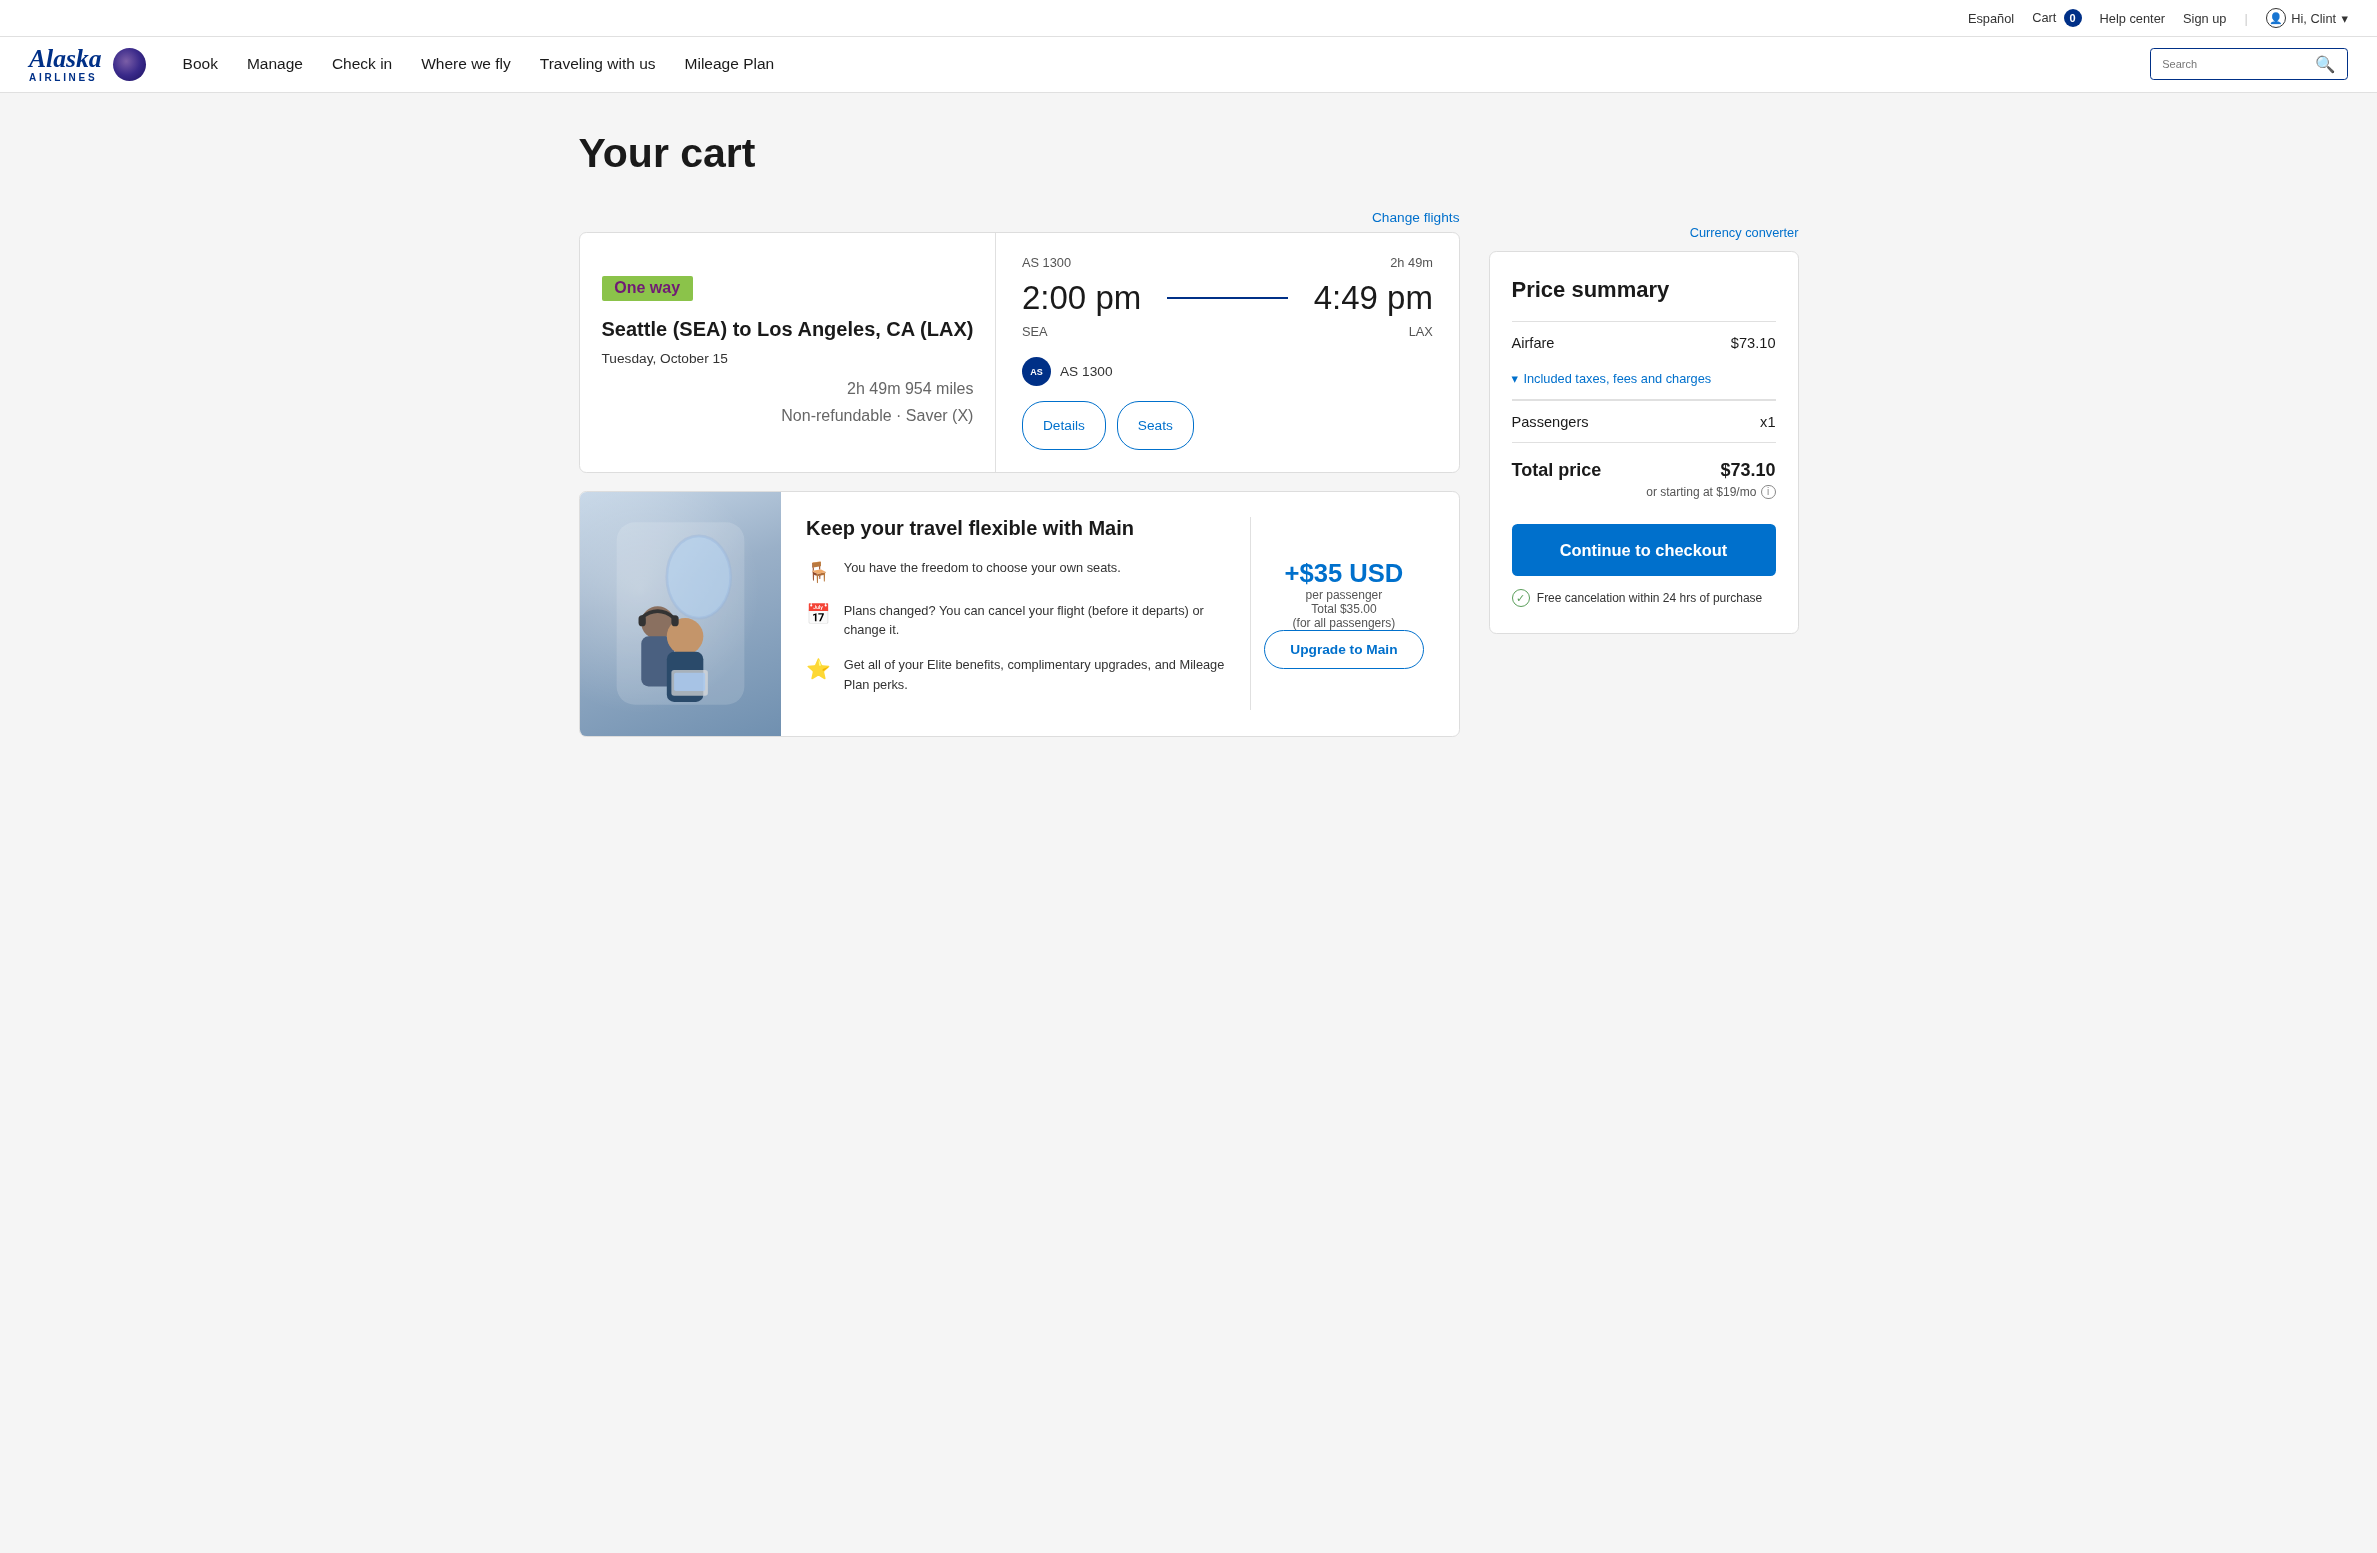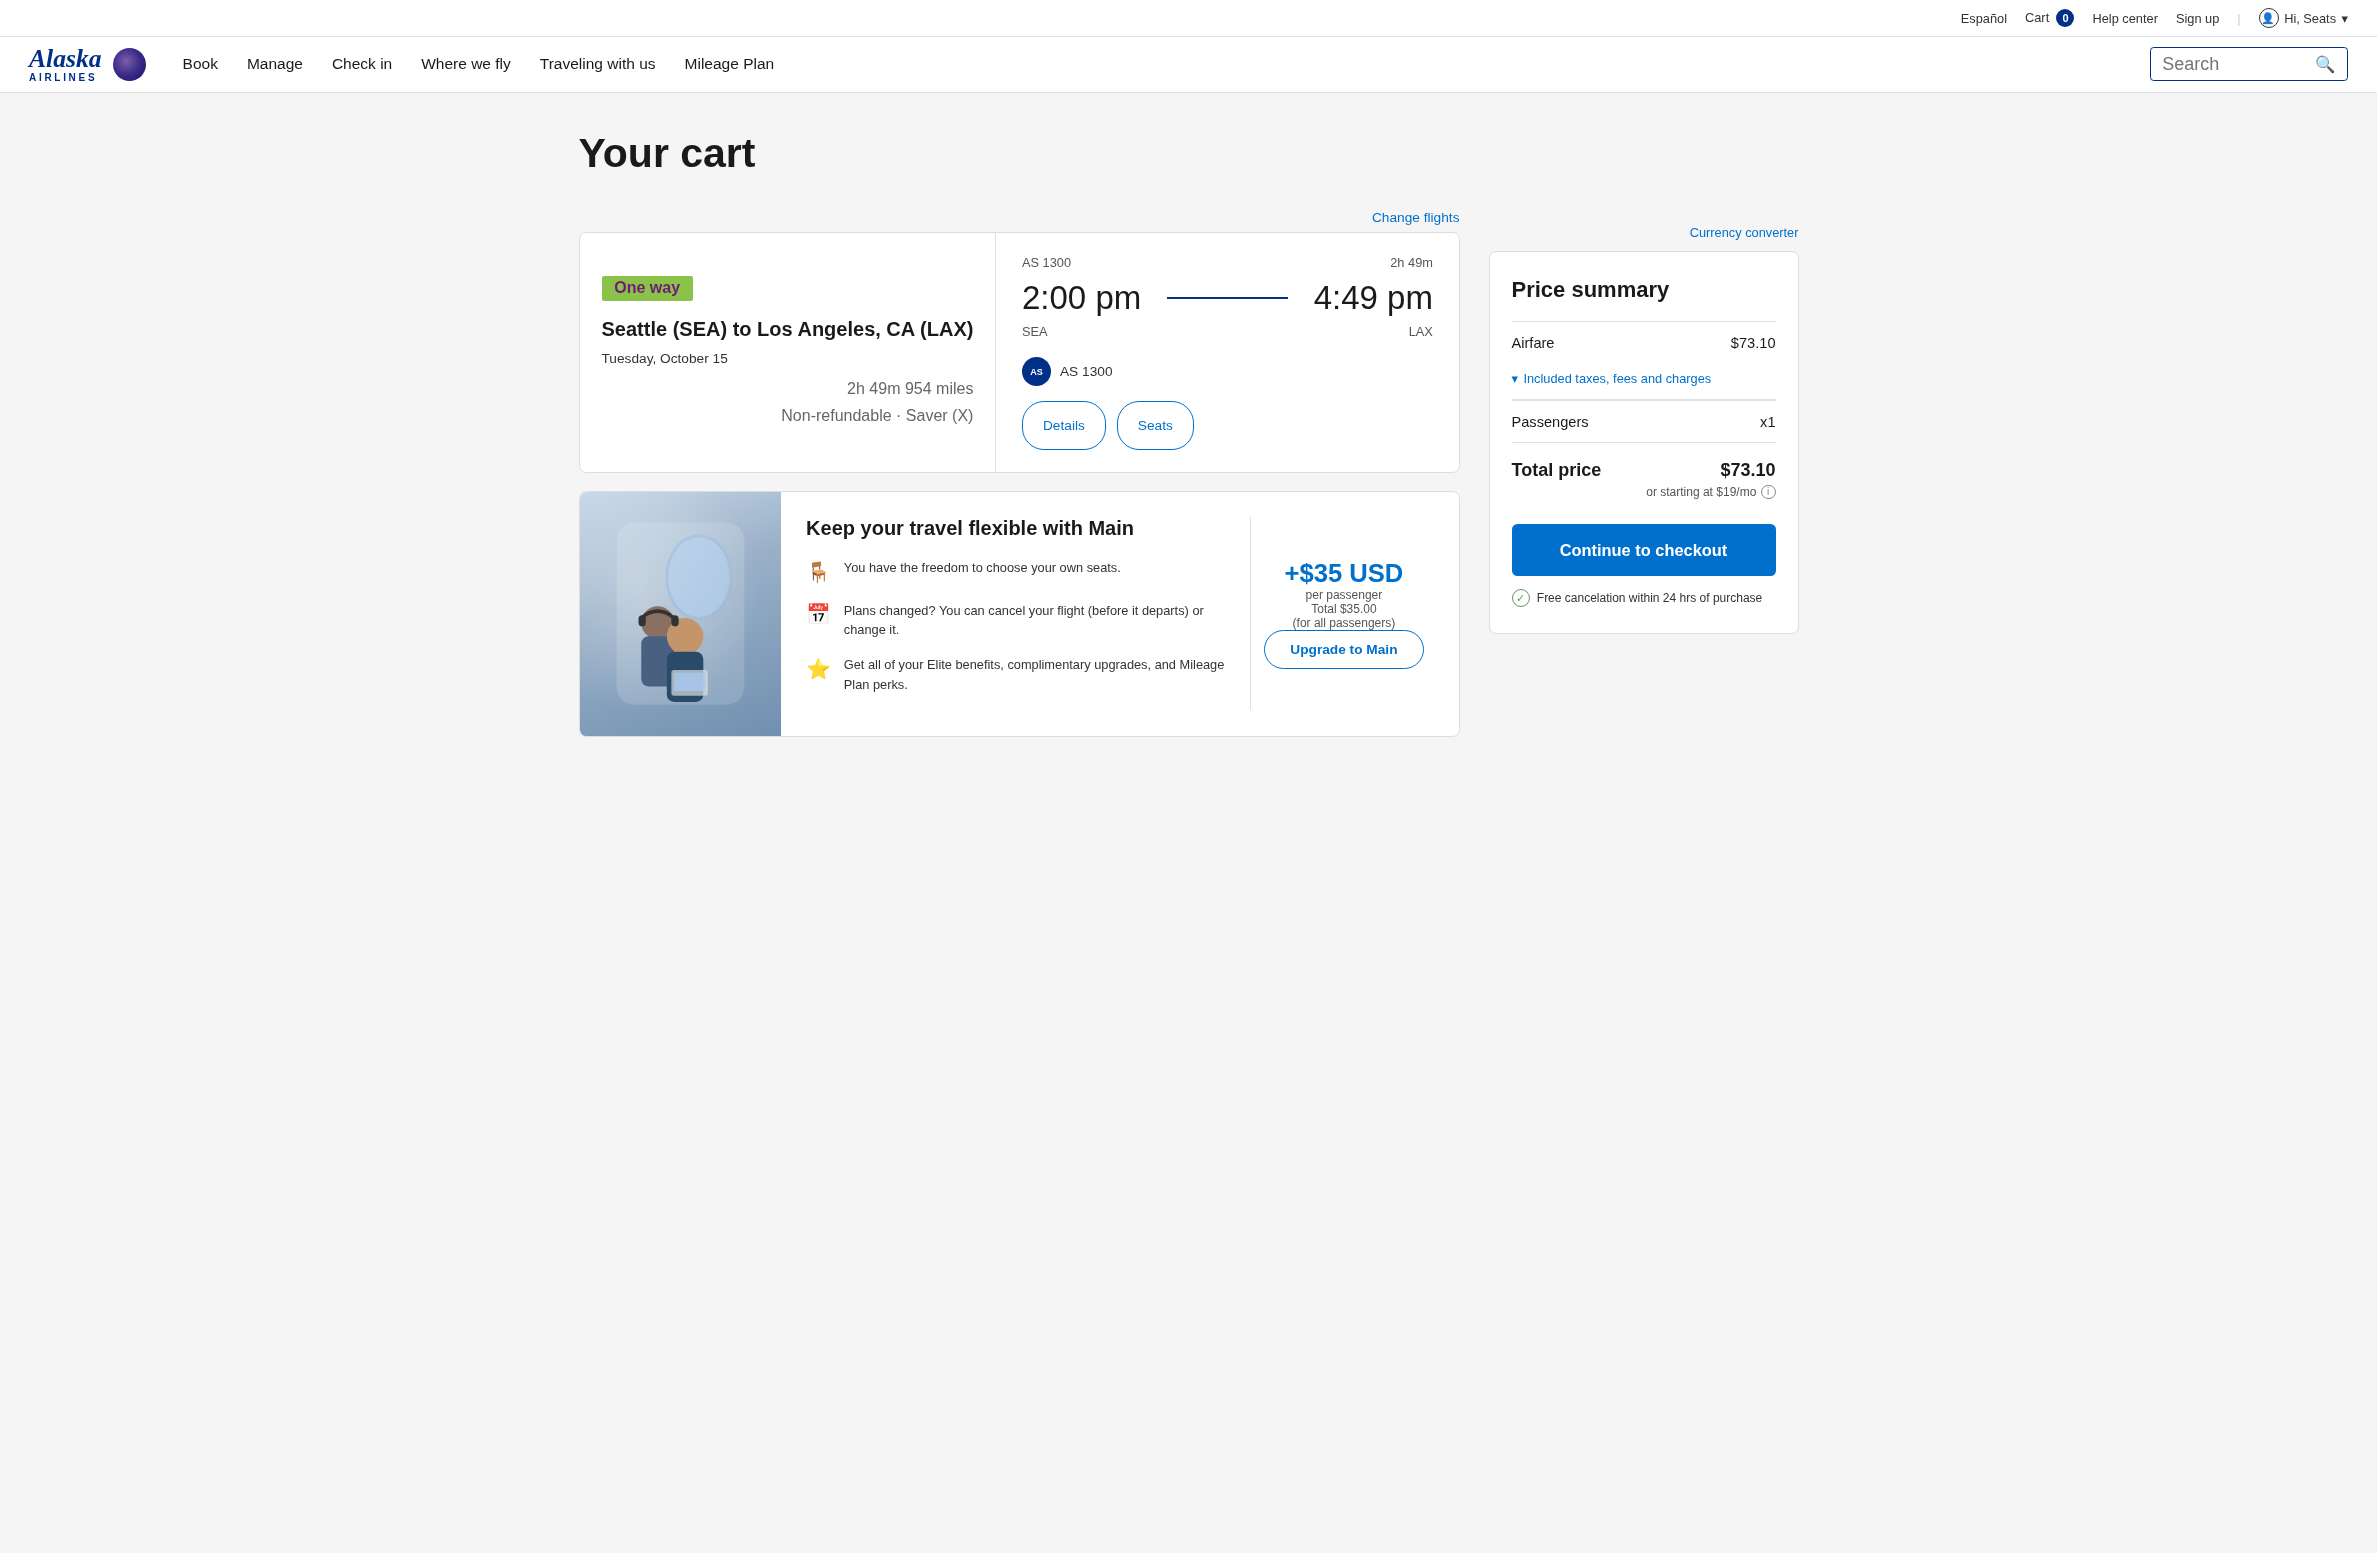--- a/index.html
+++ b/index.html
@@ -75,21 +75,21 @@
     .search-box {
       display: flex; align-items: center;
       border: 1.4px solid #003087;
       border-radius: 3.7px;
       padding: 5.5px 11px;
       gap: 7.3px;
       background: #fff;
       min-width: 183px;
     }
     .search-box input {
-      border: none; outline: none; font-size: 18px; color: #555; width: 146px; background: transparent;
+      border: none; outline: none; font-size: 11px; color: #555; width: 146px; background: transparent;
     }
     .search-icon-btn { color: #003087; cursor: pointer; font-size: 16.4px; }
 
     
     .page-content {
       max-width: 1278px;
       margin: 0 auto;
       padding: 37px 29px;
     }
     .page-title {
@@ -447,21 +447,21 @@
   <a>Español</a>
   <a>
     <span>Cart</span>
     <span class="cart-badge">0</span>
   </a>
   <a>Help center</a>
   <a>Sign up</a>
   <span class="utility-divider">|</span>
   <span class="user-link">
     <span class="user-icon">👤</span>
-    <span>Hi, Seats</span>
+    <span>Hi, Clint</span>
     <span>▾</span>
   </span>
 </div>
 
 <nav class="main-nav">
   <div class="logo-area">
     <div>
       <div class="logo-text">Alaska</div>
       <div class="logo-sub">AIRLINES</div>
     </div>

